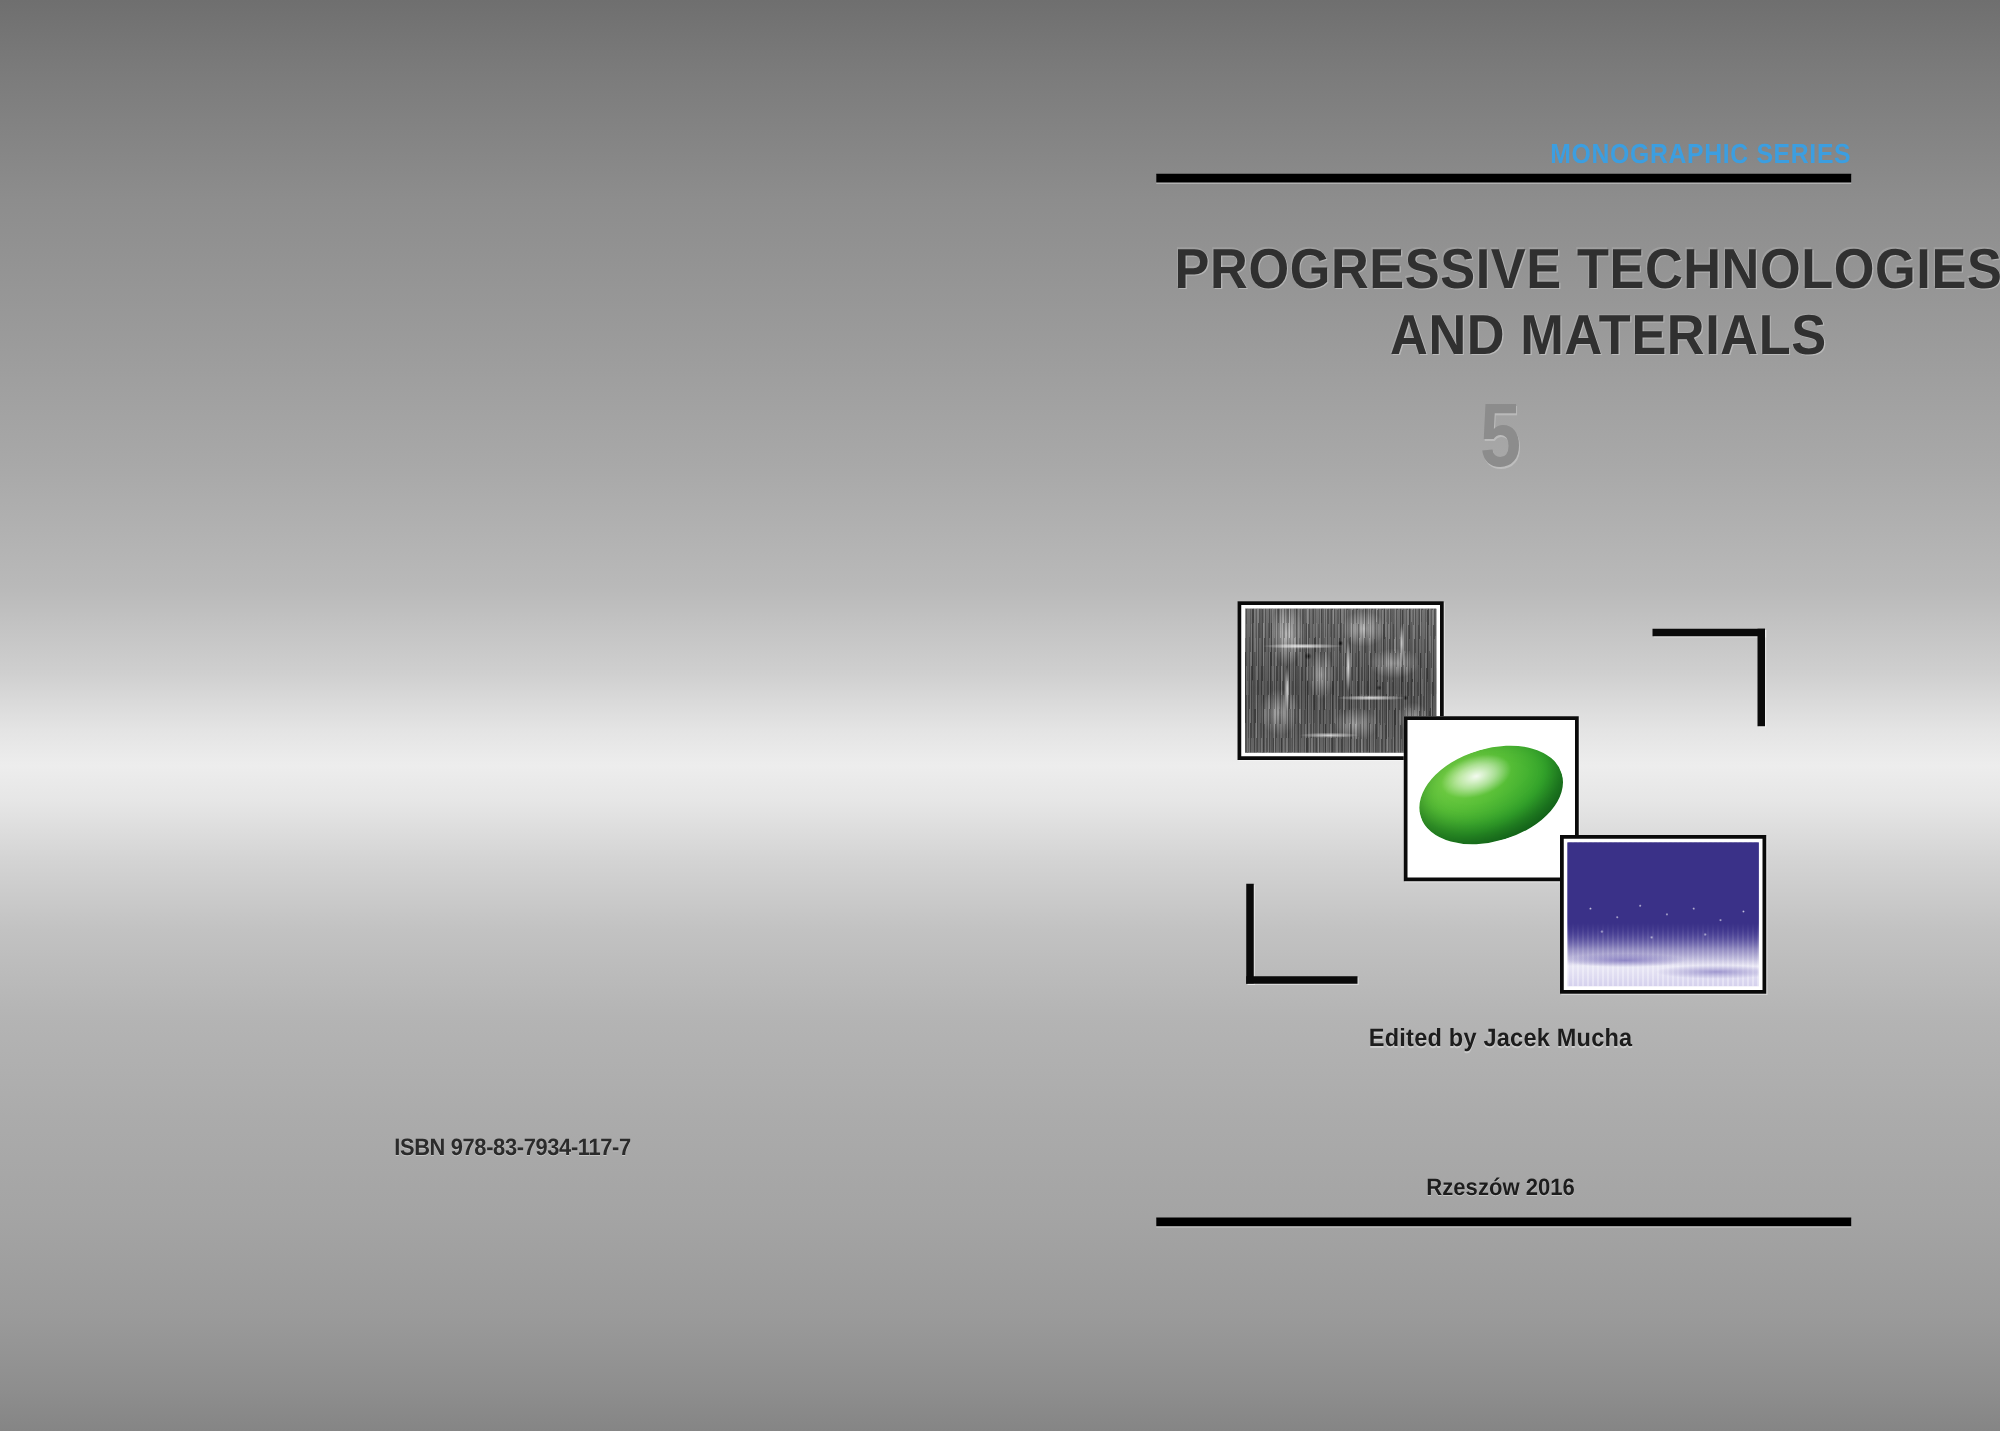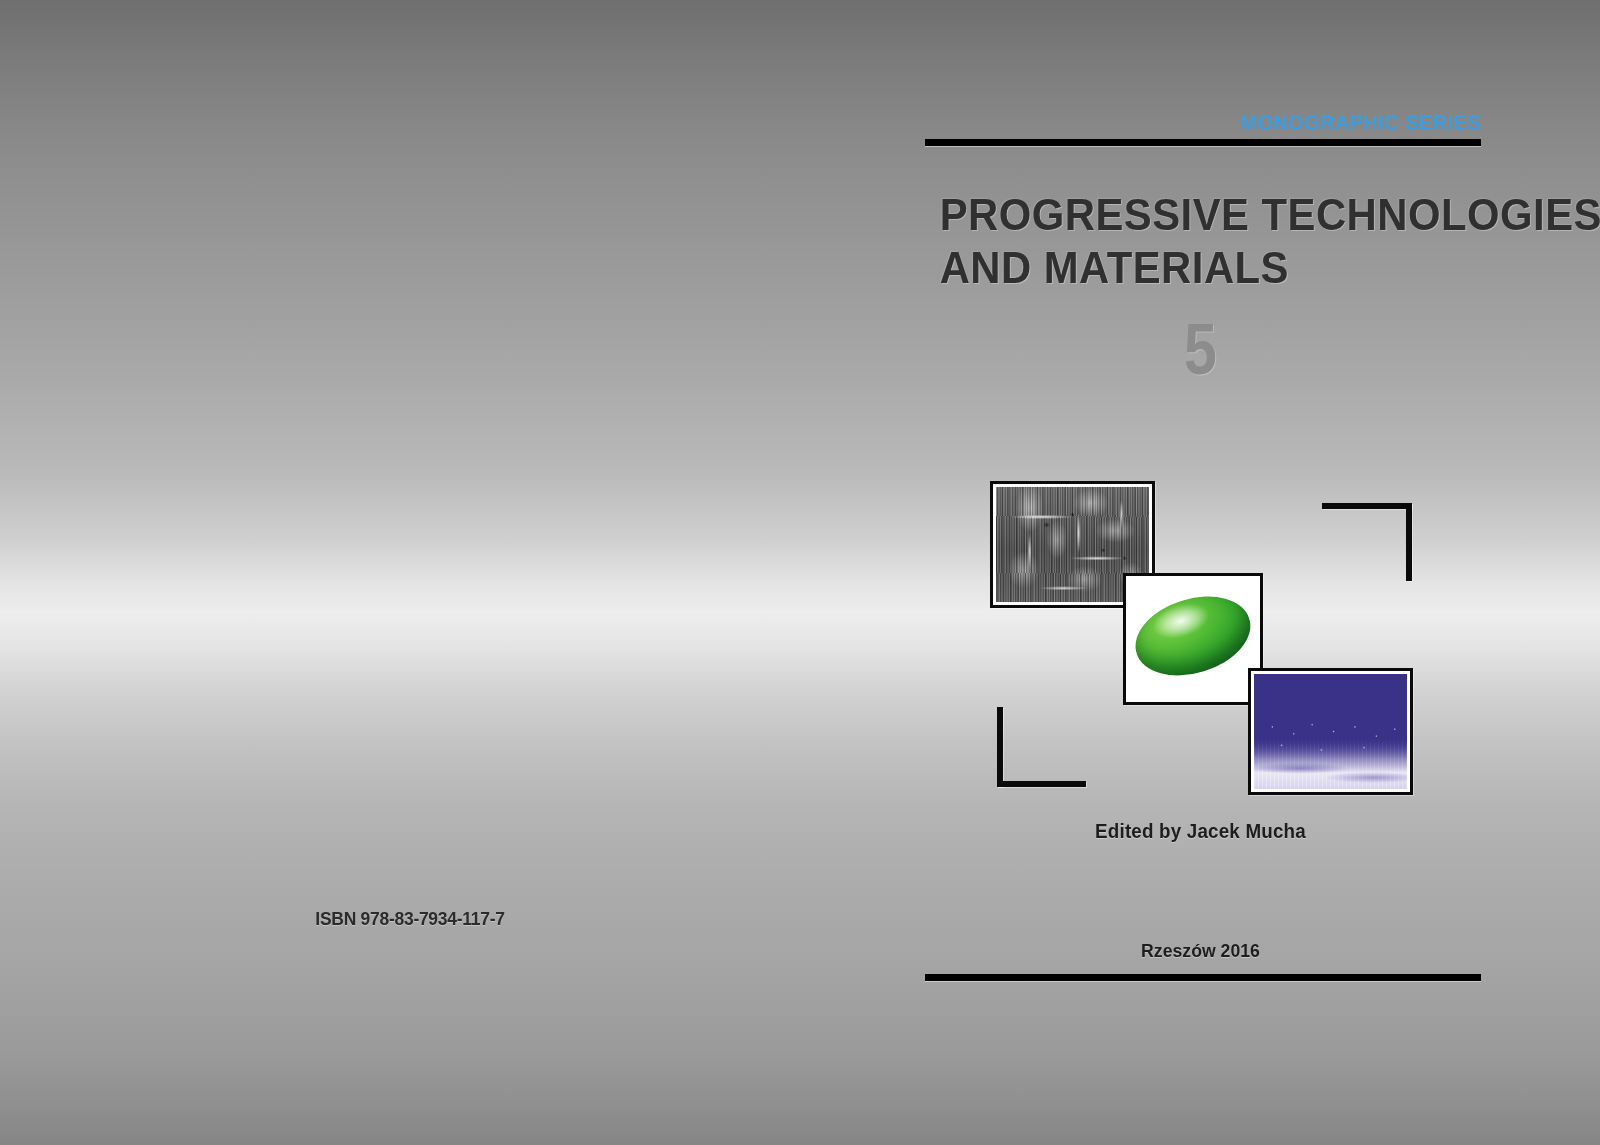--- a/index.html
+++ b/index.html
@@ -87,21 +87,21 @@
     color: #3c9ee0;
     transform: scaleX(0.9);
     transform-origin: right center;
     white-space: nowrap;
   }
 
   #title-block {
     position: absolute;
     left: 0; top: 188px;
     width: 561px;
-    text-align: left;
+    text-align: right;
   }
   .title-line {
     font-size: 45px;
     line-height: 53px;
     font-weight: bold;
     color: #303030;
     letter-spacing: 0.5px;
     transform: scaleX(0.93);
     text-shadow:
        1px 1px 0 rgba(255,255,255,0.30),

